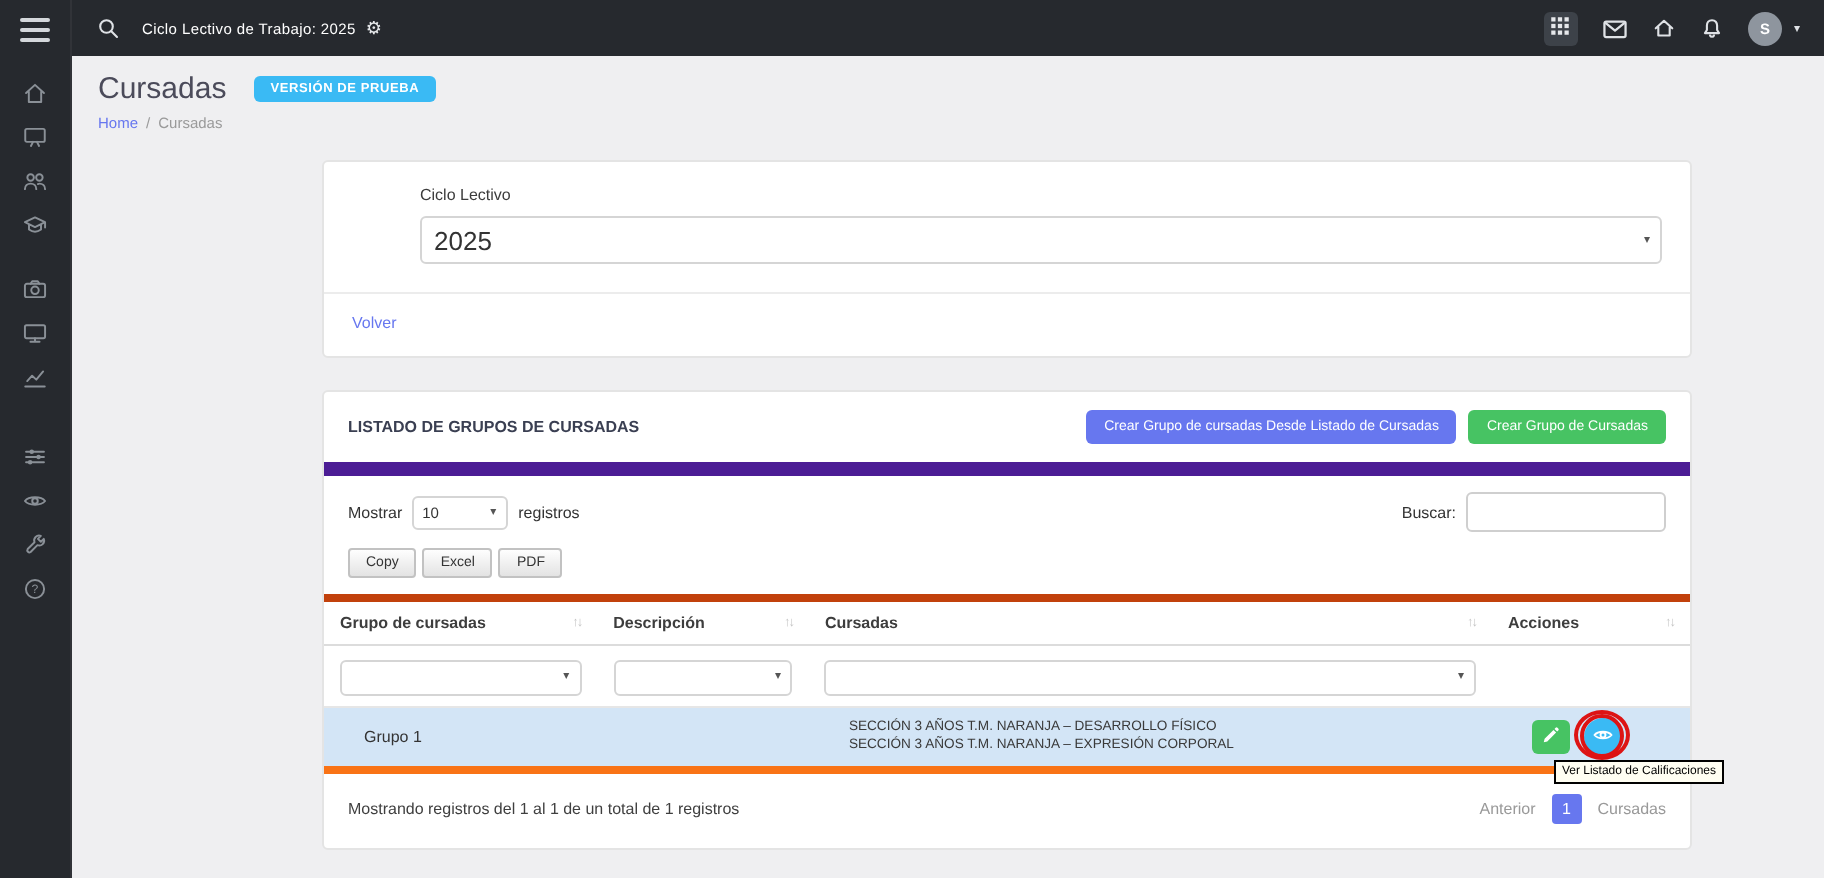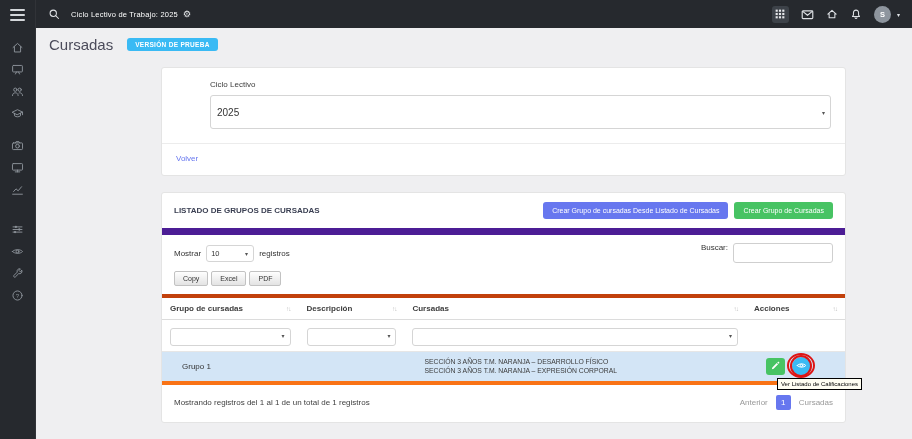--- a/index.html
+++ b/index.html
@@ -38,39 +38,39 @@
   .bc-sep { margin:0 4px; }
 
   .container { width:685px; margin-left:112px; }
   .card { background:#fff; border:1px solid #e4e4e4; border-radius:3px; }
 
   
   .card-ciclo { margin-top:14px; padding-top:12px; }
   .ciclo-inner { padding:0 14px;margin-left:34px; }
   .ciclo-label { font-size:8px; color:#3c3c3c; margin-bottom:6px; }
   .select-wrap { position:relative; }
-  .select-wrap select { width:100%; height:34px; font-size:10px; color:#333; border:1px solid #d5d5d5; border-radius:3px; background:#fff; padding:0 16px 0 6px; appearance:none; -webkit-appearance:none; font-family:inherit; }
+  .select-wrap select { width:100%; height:24px; font-size:13px; color:#333; border:1px solid #d5d5d5; border-radius:3px; background:#fff; padding:0 16px 0 6px; appearance:none; -webkit-appearance:none; font-family:inherit; }
   .select-wrap .caret { position:absolute; right:6px; top:50%; transform:translateY(-50%); font-size:6px; color:#555; pointer-events:none; }
   .card-divider { border:none; border-top:1px solid #ececec; margin-top:14px; }
   .volver { padding:10px 14px 12px; font-size:8px; color:#6777ef; cursor:pointer; }
 
   
   .card-grupos { margin-top:16px; position:relative; }
   .grupos-header { display:flex; align-items:center; justify-content:space-between; padding:9px 12px; border-bottom:7px solid #4c1d95; }
   .grupos-title { font-size:8px; font-weight:bold; color:#3a3f52; }
   .header-btns { display:flex; gap:6px; }
   .btn { border:none; border-radius:3px; color:#fff; font-size:7px; padding:5px 9px; cursor:pointer; white-space:nowrap; font-family:inherit; }
   .btn-primary { background:#6777ef; }
   .btn-success { background:#47c363; }
 
   .controls { display:flex; align-items:center; justify-content:space-between; padding:8px 12px 4px; font-size:8px; color:#333; }
   .length-ctl { display:flex; align-items:center; gap:5px; }
   .length-ctl .select-wrap { width:48px; }
   .length-ctl select { height:17px; font-size:7.5px; padding:0 12px 0 4px; }
-  .search-ctl { display:flex; align-items:flex-start; gap:5px; }
+  .search-ctl { display:flex; align-items:center; gap:5px; }
   .search-ctl input { width:100px; height:20px; border:1px solid #cfcfcf; border-radius:3px; font-size:8px; padding:0 5px; font-family:inherit; }
 
   .export-row { padding:4px 12px 8px; display:flex; gap:3px; }
   .btn-export { font-size:7px; color:#333; padding:3px 8px; border:1px solid #c2c2c2; border-radius:2px; background:linear-gradient(to bottom,#fefefe,#e3e3e3); cursor:pointer; font-family:inherit; }
 
   table.dt { width:100%; border-collapse:collapse; table-layout:fixed; }
   table.dt th { font-size:8px; color:#3d3d3d; text-align:left; padding:6px 8px; border-top:4px solid #c2410c; border-bottom:1px solid #dcdcdc; }
   .th-inner { display:flex; align-items:center; justify-content:space-between; }
   .sort-ic { color:#c3c3c3; font-size:6.5px; letter-spacing:-1px; }
   tr.filter-row td { padding:5px 8px; border-bottom:1px solid #e6e6e6; }
@@ -222,20 +222,23 @@
         <span class="avatar">S</span>
         <span class="tb-caret">▾</span>
       </div>
     </header>
 
     <div class="content">
       <div class="page-head-row">
         <h1 class="page-title">Cursadas</h1>
         <span class="badge">VERSIÓN DE PRUEBA</span>
       </div>
+      <div class="breadcrumb">
+        <span class="bc-home">Home</span><span class="bc-sep">/</span><span>Cursadas</span>
+      </div>
 
       <div class="container">
 
         <div class="card card-ciclo">
           <div class="ciclo-inner">
             <div class="ciclo-label">Ciclo Lectivo</div>
             <div class="select-wrap">
               <select><option>2025</option></select>
               <span class="caret">▾</span>
             </div>

